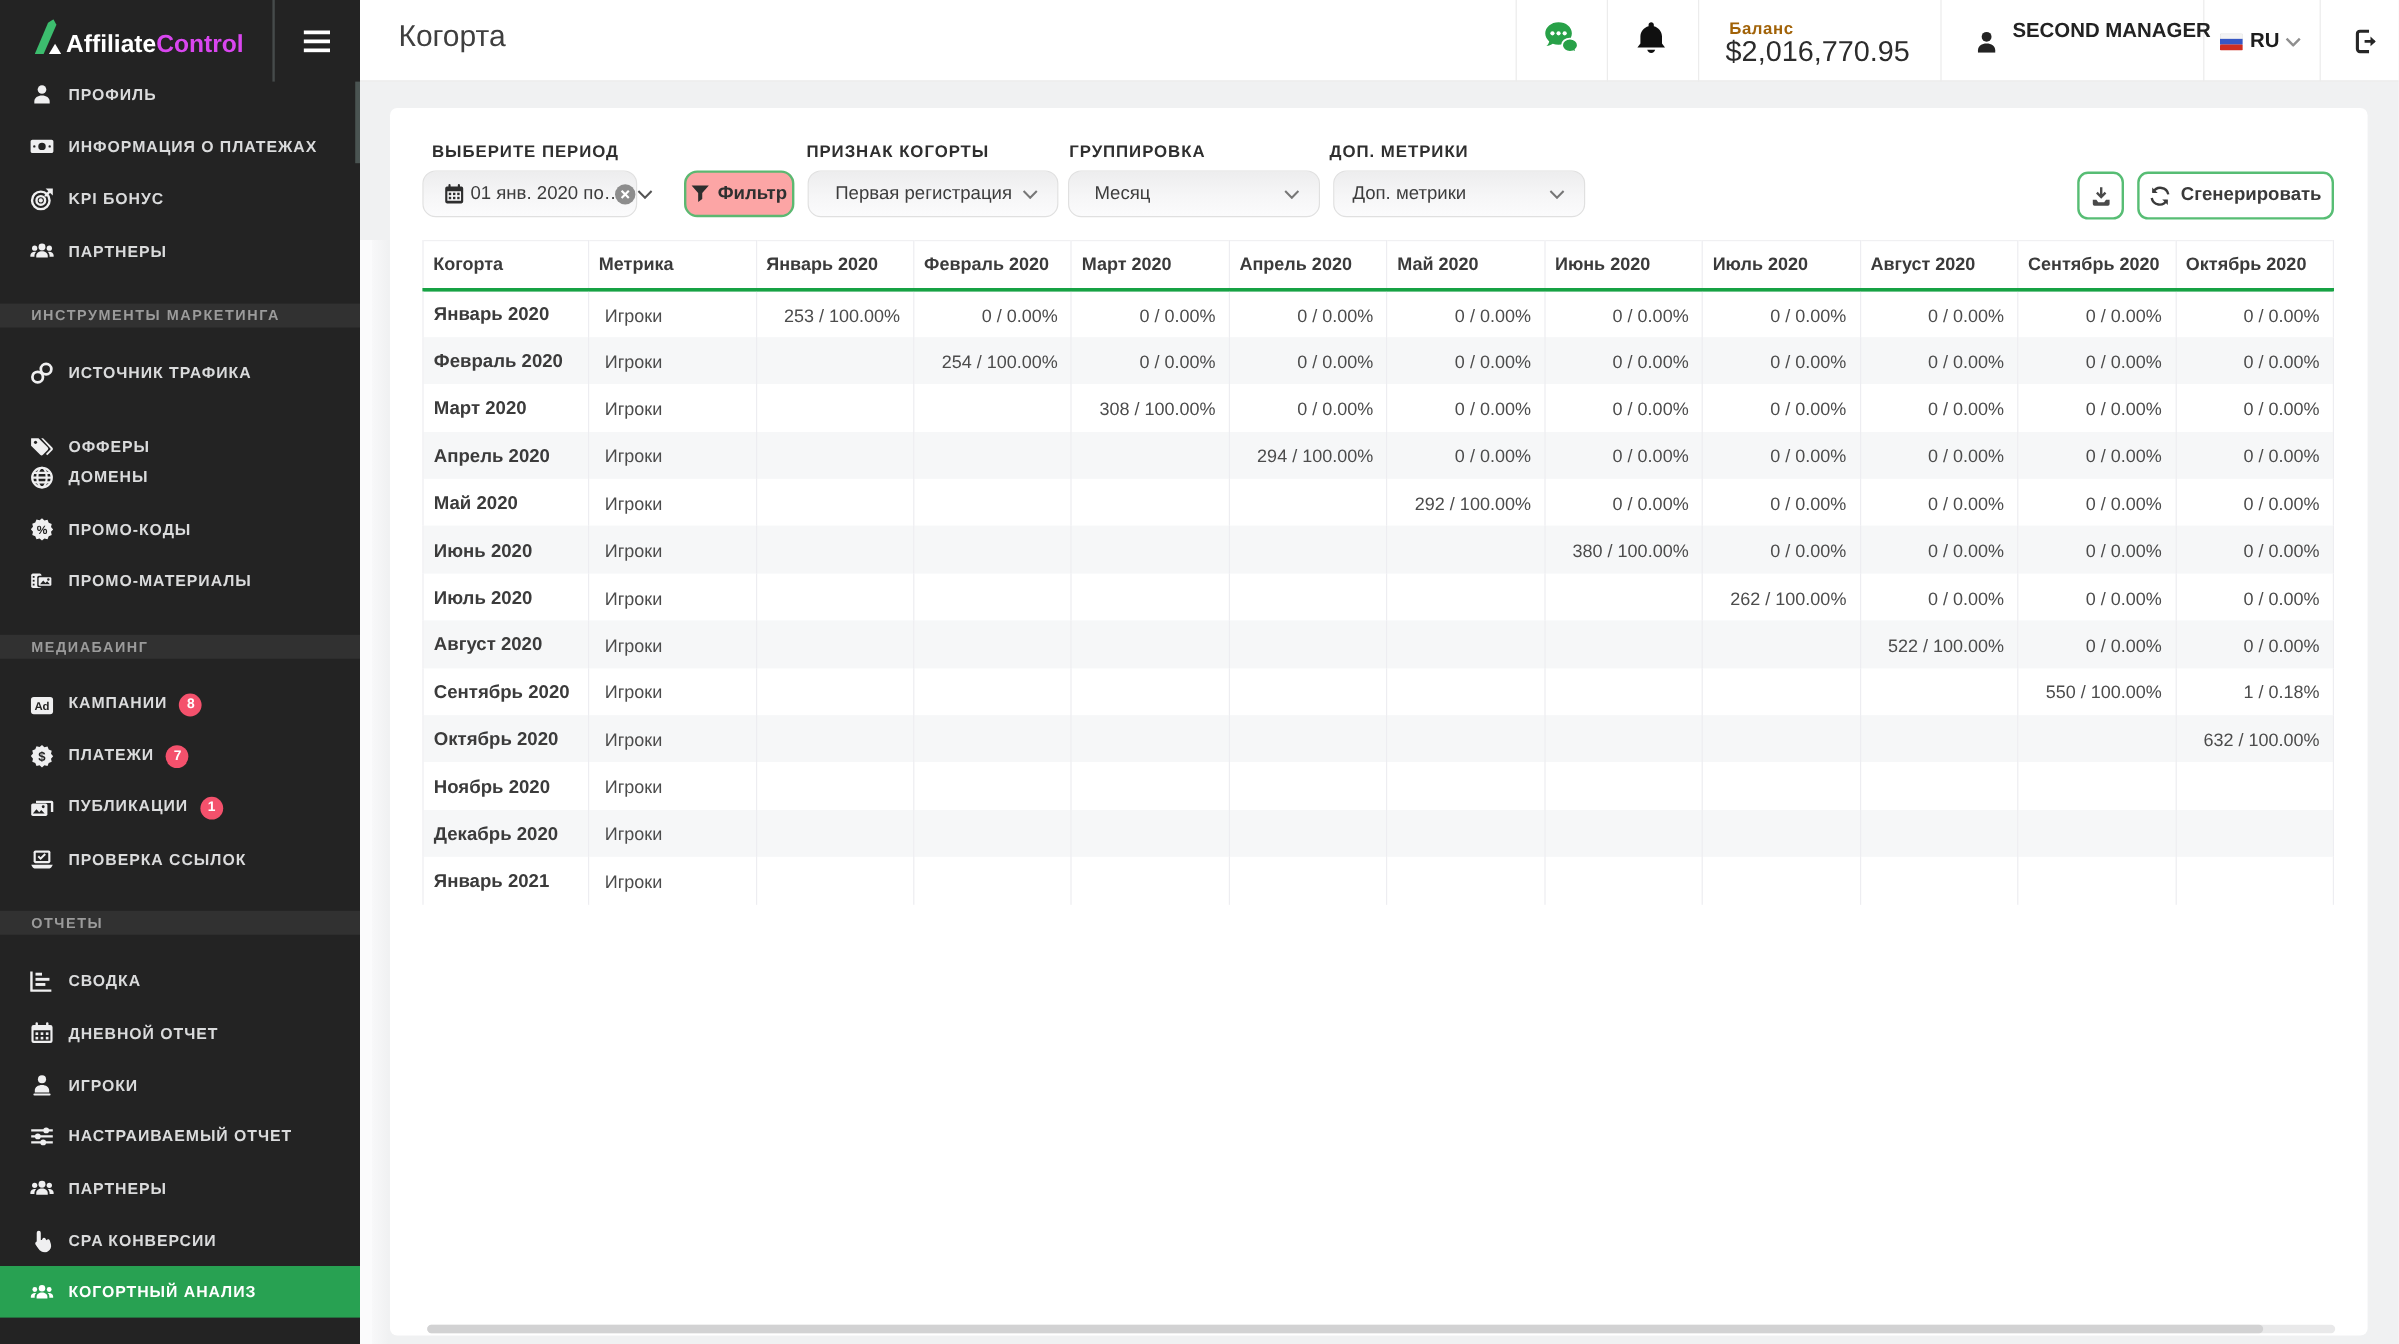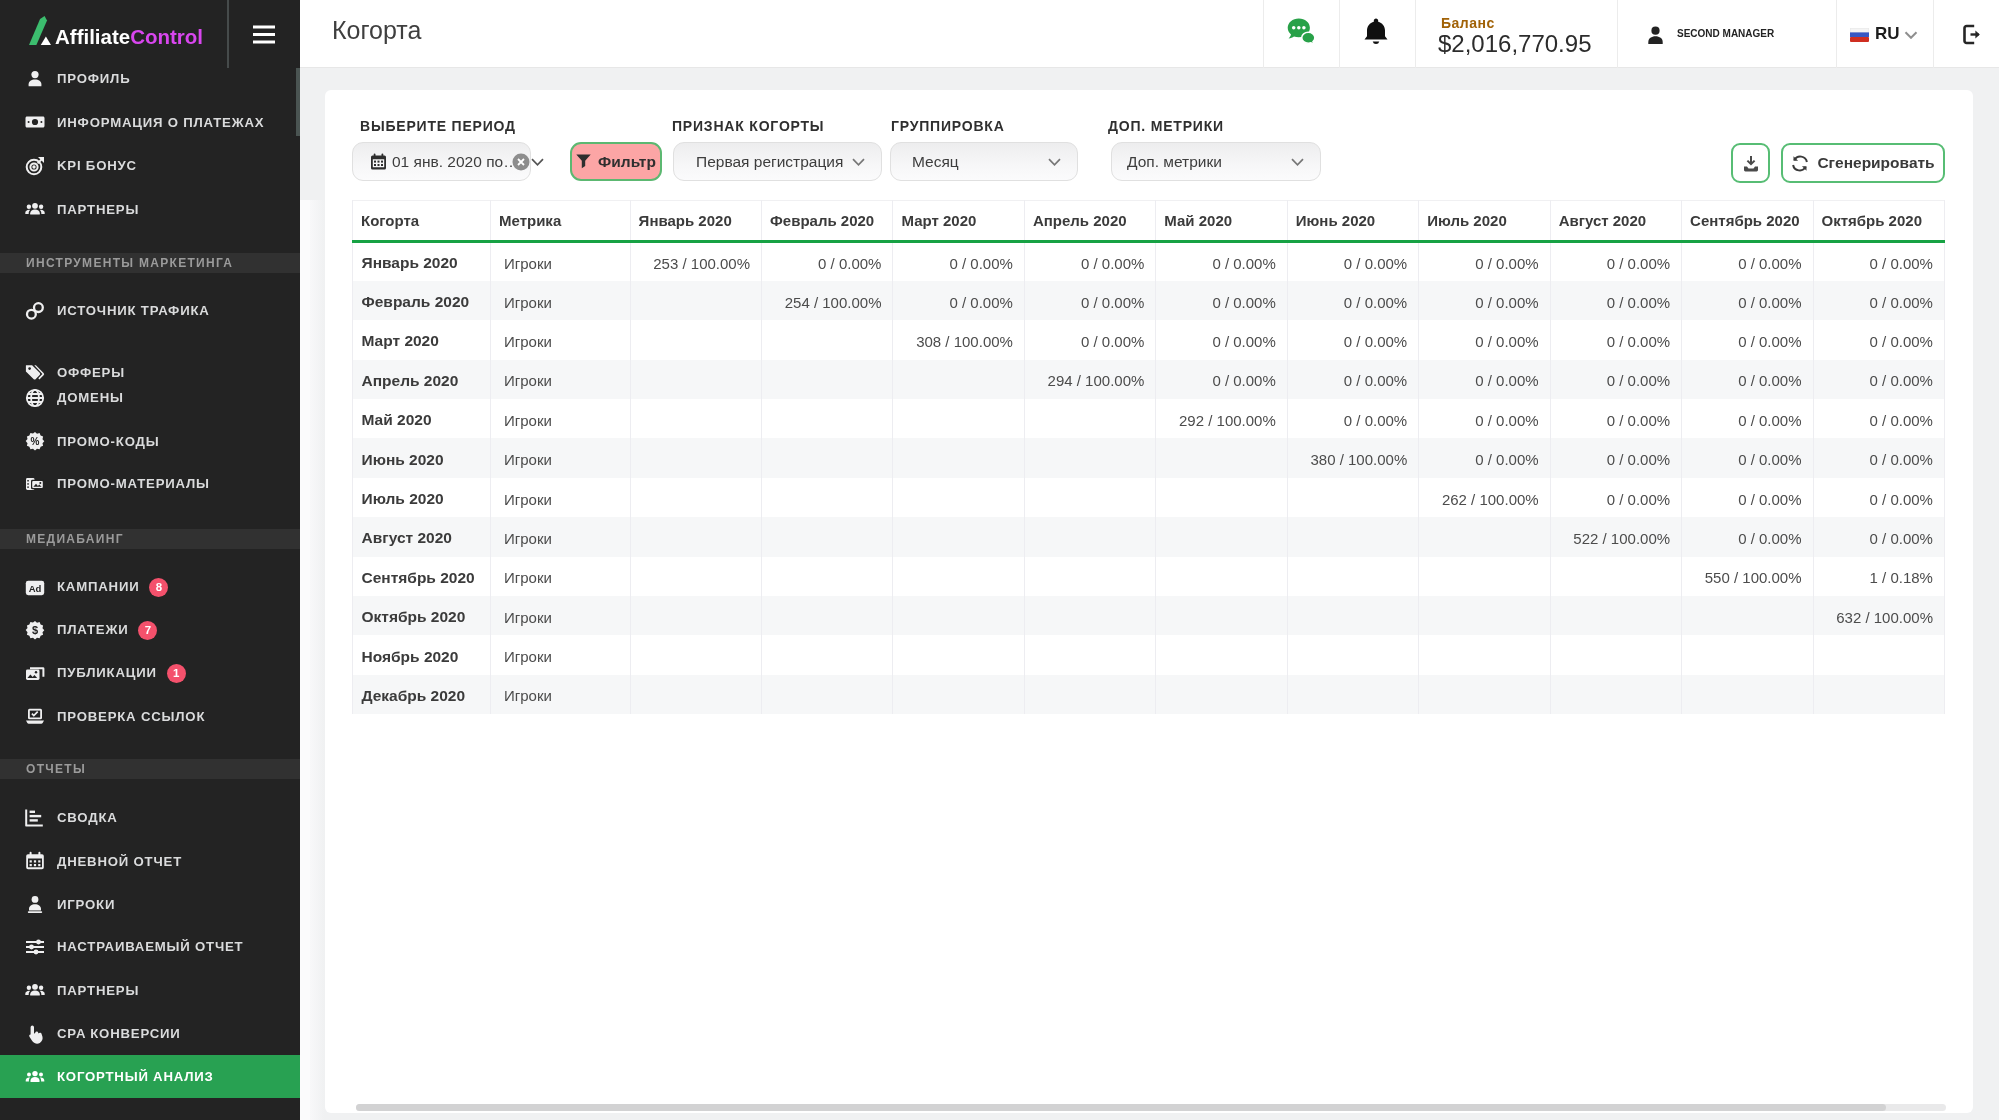--- a/index.html
+++ b/index.html
@@ -327,21 +327,21 @@
       </svg>
     </div>
   <div style="position:absolute;left:1141px;top:15px;font-size:14px;font-weight:bold;letter-spacing:.5px;color:#a16207">Баланс</div>
   <div style="position:absolute;left:1138px;top:30px;font-size:24px;color:#2c2c2c">$2,016,770.95</div>
   <div style="position:absolute;left:1347px;top:26px">
       <svg width="17" height="18" viewBox="0 0 17 18">
         <circle cx="8.5" cy="4.7" r="4.1" fill="#232323"></circle>
         <path d="M8.5 10.2c-4 0-7.2 2.2-7.2 5.7v2h14.4v-2c0-3.5-3.2-5.7-7.2-5.7z" fill="#232323"></path>
       </svg>
     </div>
-  <div style="position:absolute;left:1377px;top:28px;font-size:10px;font-weight:bold;color:#232323;letter-spacing:0">SECOND MANAGER</div>
+  <div style="position:absolute;left:1377px;top:16px;font-size:17px;font-weight:bold;color:#232323;letter-spacing:0">SECOND MANAGER</div>
   <div style="position:absolute;left:1550px;top:28px">
       <svg width="19" height="14" viewBox="0 0 19 14">
         <rect x="0" y="0" width="19" height="4.7" rx="1" fill="#f4f4f4" stroke="#d9d9d9" stroke-width=".5"></rect>
         <rect x="0" y="4.4" width="19" height="4.8" fill="#3757c4"></rect>
         <rect x="0" y="9" width="19" height="5" rx="1" fill="#cf2e21"></rect>
       </svg>
     </div>
   <div style="position:absolute;left:1575px;top:24px;font-size:17px;font-weight:bold;color:#1d1d1d">RU</div>
   <div style="position:absolute;left:1604px;top:31px">
       <svg width="14" height="8" viewBox="0 0 14 8">
@@ -398,21 +398,21 @@
       <span class="txt">Фильтр</span>
     </div>
 <div class="fctl" style="left:348px;width:209px">
       <span class="txt" style="margin-left:22px">Первая регистрация</span>
       <span style="position:absolute;right:16px;display:flex">
         <svg width="13" height="8" viewBox="0 0 13 8">
           <path d="M1 1.2 6.5 6.8 12 1.2" stroke="#777" stroke-width="1.7" fill="none"></path>
         </svg>
       </span>
     </div>
-<div class="fctl" style="left:565px;width:188px">
+<div class="fctl" style="left:565px;width:210px">
       <span class="txt" style="margin-left:21px">Месяц</span>
       <span style="position:absolute;right:16px;display:flex">
         <svg width="13" height="8" viewBox="0 0 13 8">
           <path d="M1 1.2 6.5 6.8 12 1.2" stroke="#777" stroke-width="1.7" fill="none"></path>
         </svg>
       </span>
     </div>
 <div class="fctl" style="left:786px;width:210px">
       <span class="txt" style="margin-left:15px">Доп. метрики</span>
       <span style="position:absolute;right:16px;display:flex">
@@ -630,18 +630,32 @@
           <td></td>
           <td></td>
           <td></td>
           <td></td>
           <td></td>
           <td></td>
           <td></td>
           <td></td>
           <td></td>
         </tr>
+<tr>
+          <td class="c0">Январь 2021</td>
+          <td class="c1">Игроки</td>
+          <td></td>
+          <td></td>
+          <td></td>
+          <td></td>
+          <td></td>
+          <td></td>
+          <td></td>
+          <td></td>
+          <td></td>
+          <td></td>
+        </tr>
       </tbody>
   </table>
   <div id="hscroll">
       <div id="hthumb"></div>
     </div>
 </div>
 
 </body></html>

